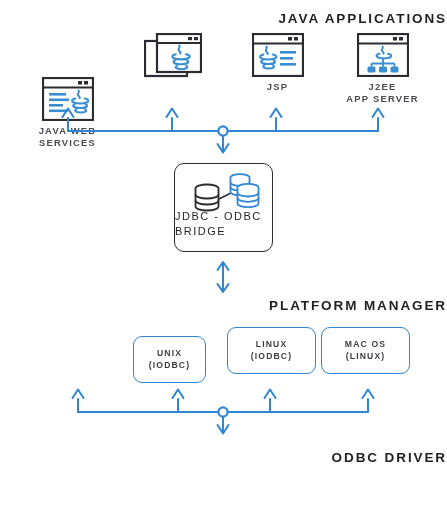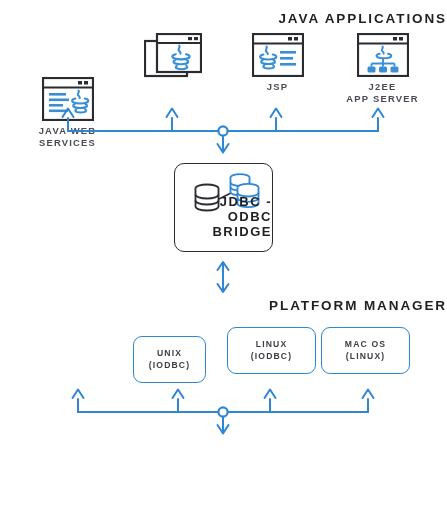--- a/index.html
+++ b/index.html
@@ -41,23 +41,23 @@
     letter-spacing: 1.15px;
     line-height: 11.5px;
     color: #3c3c44;
     text-align: center;
     white-space: pre-line;
   }
   .bridge-label {
     position: absolute;
     left: 0; right: 0;
     bottom: 12px;
-    text-align: right;
-    font-size: 13px;
-    font-weight: bold;
+    text-align: left;
+    font-size: 11px;
+    font-weight: normal;
     letter-spacing: 1.5px;
     line-height: 15px;
     color: #231f20;
     white-space: pre-line;
   }
 
   
   .app-node { position: absolute; }
   .app-icon { position: absolute; }
 
@@ -242,14 +242,15 @@
       <path d="M72.5 10 L78 1.5 L83.5 10"></path>
       <path d="M172.5 10 L178 1.5 L183.5 10"></path>
       <path d="M264.5 10 L270 1.5 L275.5 10"></path>
       <path d="M362.5 10 L368 1.5 L373.5 10"></path>
       <path d="M223 24 L223 44"></path>
       <path d="M217.5 37 L223 45.5 L228.5 37"></path>
     </g>
     <circle cx="223" cy="24" r="4.6" fill="#ffffff" stroke="#2e86d4" stroke-width="2.2"></circle>
   </svg>
 
+  <div class="section-title" style="top:450px;">ODBC DRIVER</div>
 
 </div>
 
 </body></html>

